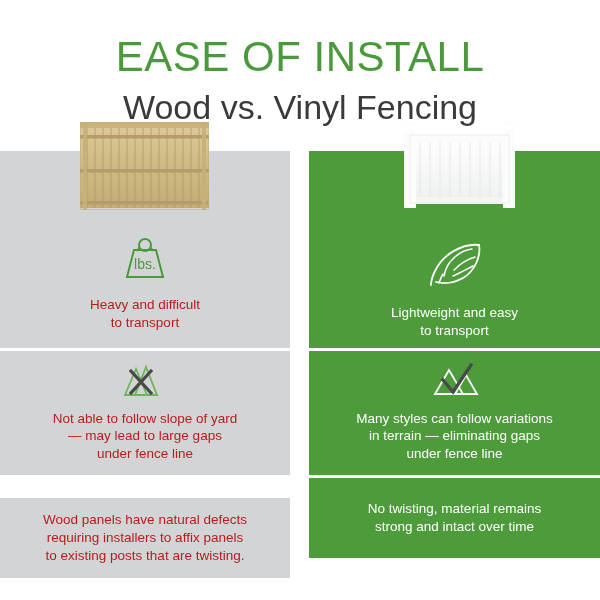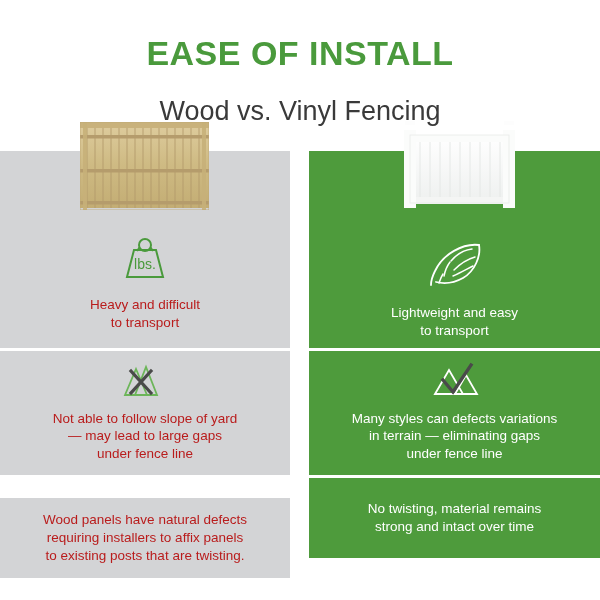--- a/index.html
+++ b/index.html
@@ -6,25 +6,25 @@
   body{
     width:600px;height:600px;background:#ffffff;
     font-family:"Liberation Sans","DejaVu Sans",sans-serif;
     overflow:hidden;position:relative;
   }
   .page{position:absolute;inset:0;}
 
   
   .header{position:absolute;left:0;top:0;width:600px;text-align:center;}
   .title{
-    font-size:34px;font-weight:bold;color:#4a9a3c;letter-spacing:.5px;
+    font-size:42px;font-weight:normal;color:#4a9a3c;letter-spacing:.5px;
     margin:0;padding-top:36px;line-height:1;
   }
   .subtitle{
-    font-size:27px;color:#3a3a3a;margin:16px;padding-top:12px;line-height:1;
+    font-size:34px;color:#3a3a3a;margin:0;padding-top:12px;line-height:1;
     font-weight:400;
   }
 
   
   .panel{position:absolute;}
   .left-col{left:0;width:290px;}
   .right-col{left:309px;width:291px;}
 
   .row1{top:151px;height:197px;}
   .row2{top:351px;height:124px;}
@@ -128,21 +128,21 @@
   <div class="panel right-col row2 bg-green" style="background: rgb(78, 155, 60);">
     <div class="cell-inner" style="height:100%;padding-bottom:12px;">
       <span class="icon-wrap" style="margin-bottom:7px;">
         <svg width="60" height="42" viewBox="0 0 60 42">
           <path d="M10 37 L24 13 L38 37 Z" fill="none" stroke="#ffffff" stroke-width="1.8"></path>
           <path d="M30 37 L41 18 L52 37 Z" fill="none" stroke="#ffffff" stroke-width="1.8"></path>
           <path d="M18 23 L28 35 L46 8" fill="none" stroke="#4a4a4a" stroke-width="3.4" stroke-linecap="square" stroke-linejoin="miter"></path>
         </svg>
       </span>
       <p class="caption light">
-        <span>Many styles can defects variations</span><br>
+        <span>Many styles can follow variations</span><br>
         <span>in terrain — eliminating gaps</span><br>
         <span>under fence line</span>
       </p>
     </div>
   </div>
 
   <div class="panel right-col row3 bg-green" style="background: rgb(78, 155, 60);">
     <div class="cell-inner" style="height:100%;justify-content:center;">
       <p class="caption light">
         <span>No twisting, material remains</span><br>

